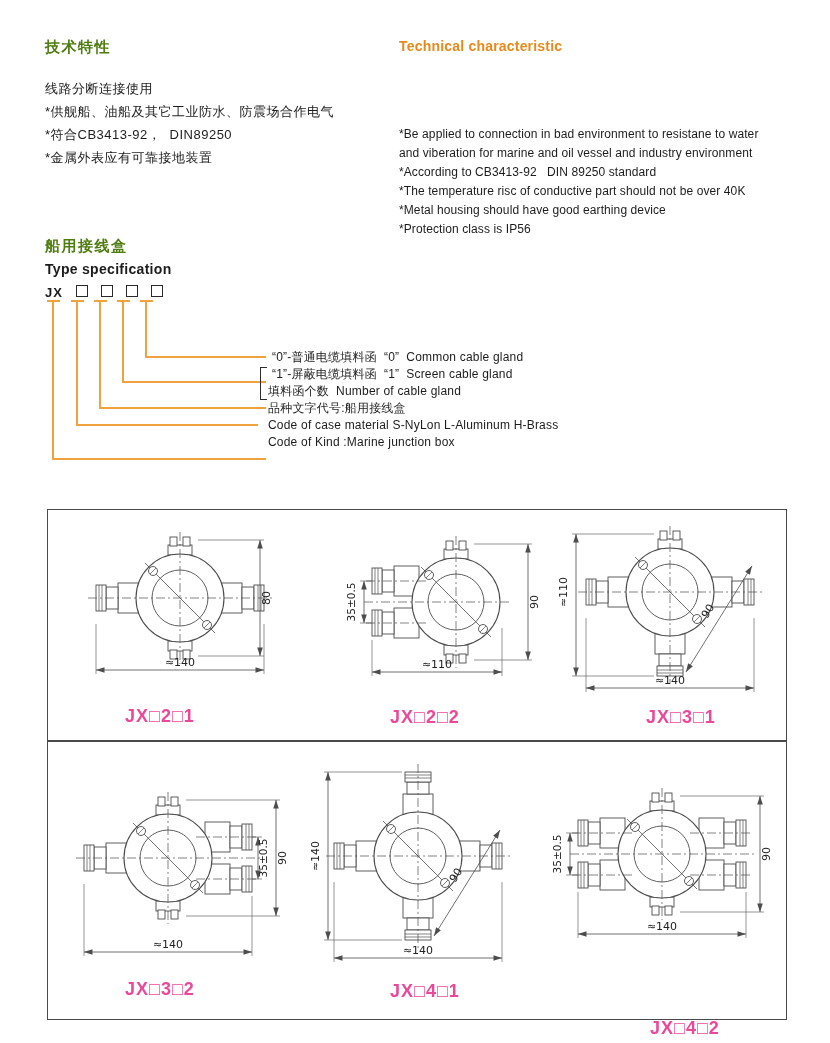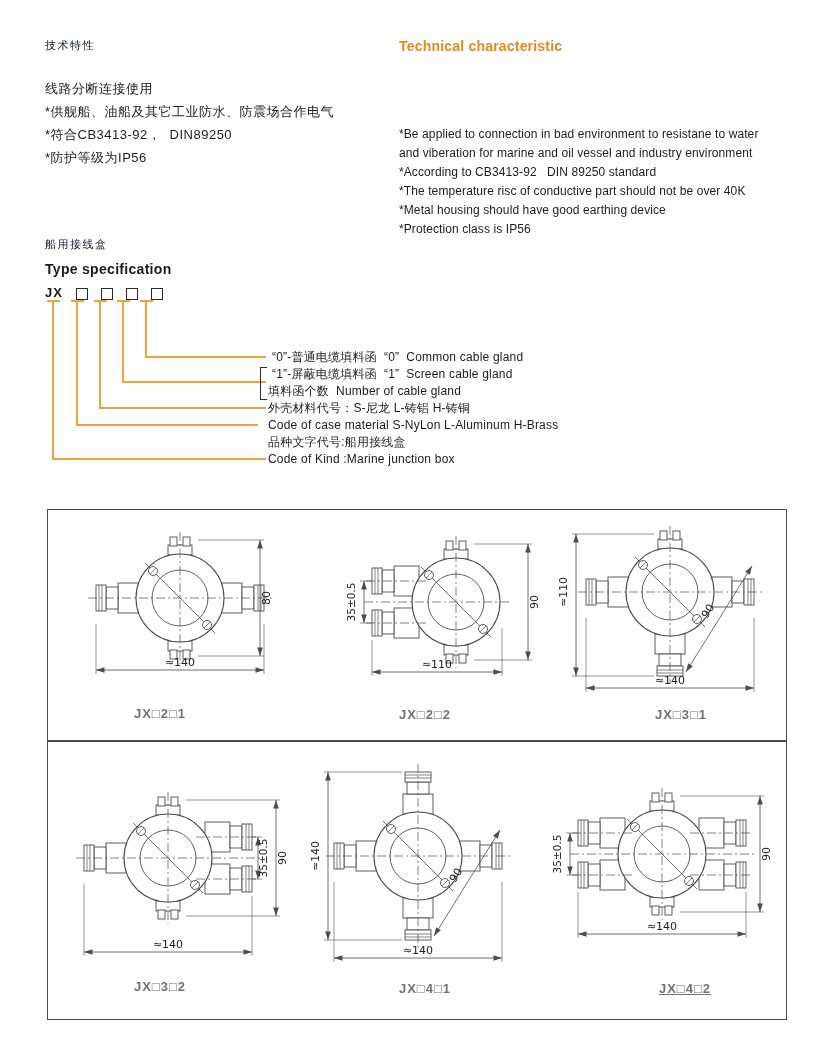--- a/index.html
+++ b/index.html
@@ -1,45 +1,45 @@
 <!DOCTYPE html>
 <html><head>
 <meta charset="utf-8">
 <style>
   html,body{margin:0;padding:0;background:#e9e9e9;}
   #page{position:relative;width:830px;height:1043px;background:#ffffff;margin:0 auto;
         font-family:"Liberation Sans","DejaVu Sans",sans-serif;color:#1c1c1c;overflow:hidden;}
   .abs{position:absolute;}
-  .orange-h{color:#0f172a;font-weight:normal;font-size:11px;letter-spacing:1.5px;}
+  .orange-h{color:#4d7c0f;font-weight:bold;font-size:15px;letter-spacing:1.5px;}
   .en-h{color:#e8891b;font-weight:bold;font-size:14px;letter-spacing:.2px;}
   .zh-lines div{font-size:13px;line-height:23px;letter-spacing:.5px;white-space:pre;}
   .en-lines div{font-size:12px;line-height:19px;letter-spacing:.1px;white-space:pre;}
   .spec-title-en{font-size:14px;font-weight:bold;letter-spacing:.3px;}
-  .code-row{display:flex;align-items:flex-end;gap:0;}
+  .code-row{display:flex;align-items:flex-start;gap:0;}
   .code-prefix{font-size:13px;font-weight:bold;letter-spacing:1px;}
   .code-box{width:10px;height:10px;border:1.6px solid #2a2a2a;display:inline-block;margin-left:13px;background:#fff;}
   .oline{position:absolute;background:#f0a23c;}
   .spec-lines div{font-size:12px;line-height:17px;white-space:pre;letter-spacing:.2px;}
   .bracket{position:absolute;width:6px;border-left:1.6px solid #2e2e2e;border-top:1.6px solid #2e2e2e;border-bottom:1.6px solid #2e2e2e;}
   #panel{position:absolute;left:47px;top:509px;width:738px;height:509px;border:1.2px solid #4a4a4a;}
   #panel-divider{position:absolute;left:0;right:0;top:230px;border-top:2px solid #4a4a4a;}
   .dw-host{position:absolute;}
-  .dw-label{position:absolute;width:130px;text-align:center;font-size:13px;font-weight:600;letter-spacing:1px;color:#737373;}
+  .dw-label{position:absolute;width:130px;text-align:center;font-size:18px;font-weight:600;letter-spacing:1px;color:#ec4899;}
 </style>
 </head>
 <body>
 
 <div id="page">
 
   <div class="abs orange-h" style="left:45px;top:38px;">技术特性</div>
   <div class="abs zh-lines" style="left:45px;top:77px;width:345px;">
     <div>线路分断连接使用</div>
     <div>*供舰船、油船及其它工业防水、防震场合作电气</div>
     <div>*符合CB3413-92，  DIN89250</div>
-    <div>*防护等级为IP56</div>
+    <div>*金属外表应有可靠接地装置</div>
   </div>
 
   <div class="abs en-h" style="left:399px;top:38px;">Technical characteristic</div>
   <div class="abs en-lines" style="left:399px;top:78px;width:415px;margin-top:47px;">
     <div>*Be applied to connection in bad environment to resistane to water</div>
     <div>and viberation for marine and oil vessel and industry environment</div>
     <div>*According to CB3413-92   DIN 89250 standard</div>
     <div>*The temperature risc of conductive part should not be over 40K</div>
     <div>*Metal housing should have good earthing device</div>
     <div>*Protection class is IP56</div>
@@ -73,23 +73,22 @@
       <div class="oline" style="left: 145px; top: 302px; width: 2px; height: 55px;"></div>
       <div class="oline" style="left: 145px; top: 356px; width: 121px; height: 2px;"></div>
     </div>
 
   <div class="bracket" style="left:260px;top:367px;height:31px;"></div>
 
   <div class="abs spec-lines" style="left:268px;top:349px;width:420px;">
     <div style="padding-left:4px;">“0”-普通电缆填料函  “0”  Common cable gland</div>
     <div style="padding-left:4px;">“1”-屏蔽电缆填料函  “1”  Screen cable gland</div>
     <div>填料函个数  Number of cable gland</div>
-    <div>外壳材料代号：S-尼龙 L-铸铝 H-铸铜</div>
+    <div>品种文字代号:船用接线盒</div>
     <div>Code of case material S-NyLon L-Aluminum H-Brass</div>
-    <div>品种文字代号:船用接线盒</div>
     <div>Code of Kind :Marine junction box</div>
   </div>
 
   <div id="panel">
     <div id="panel-divider"></div>
   </div>
 
   <div class="dw-host" id="dw0" style="left: 52px; top: 520px; width: 258px; height: 172px;"><svg viewBox="0 0 258 172" width="258" height="172">
         <rect x="116" y="25" width="24" height="10" fill="#fff" stroke="#4d4d4d" stroke-width="0.9"></rect>
         <rect x="118" y="17" width="7" height="9" fill="#fff" stroke="#4d4d4d" stroke-width="0.9"></rect>
@@ -414,15 +413,15 @@
         <polygon points="22,65 24.8,73.5 19.2,73.5" fill="#4d4d4d"></polygon>
         <polygon points="22,107 19.2,98.5 24.8,98.5" fill="#4d4d4d"></polygon>
         <text x="13" y="86" font-size="10.5" fill="#222" text-anchor="middle" font-family="&quot;DejaVu Sans&quot;,sans-serif" transform="rotate(-90 13 86)">35±0.5</text>
       </svg></div>
 
   <div class="dw-label" style="left:95px;top:706px;">JX□2□1</div>
   <div class="dw-label" style="left:360px;top:707px;">JX□2□2</div>
   <div class="dw-label" style="left:616px;top:707px;">JX□3□1</div>
   <div class="dw-label" style="left:95px;top:979px;">JX□3□2</div>
   <div class="dw-label" style="left:360px;top:981px;">JX□4□1</div>
-  <div class="dw-label" style="left:620px;top:981px;text-decoration:underline;">JX□4□2</div>
+  <div class="dw-label" style="left:620px;top:1018px;">JX□4□2</div>
 
 </div>
 
 </body></html>

